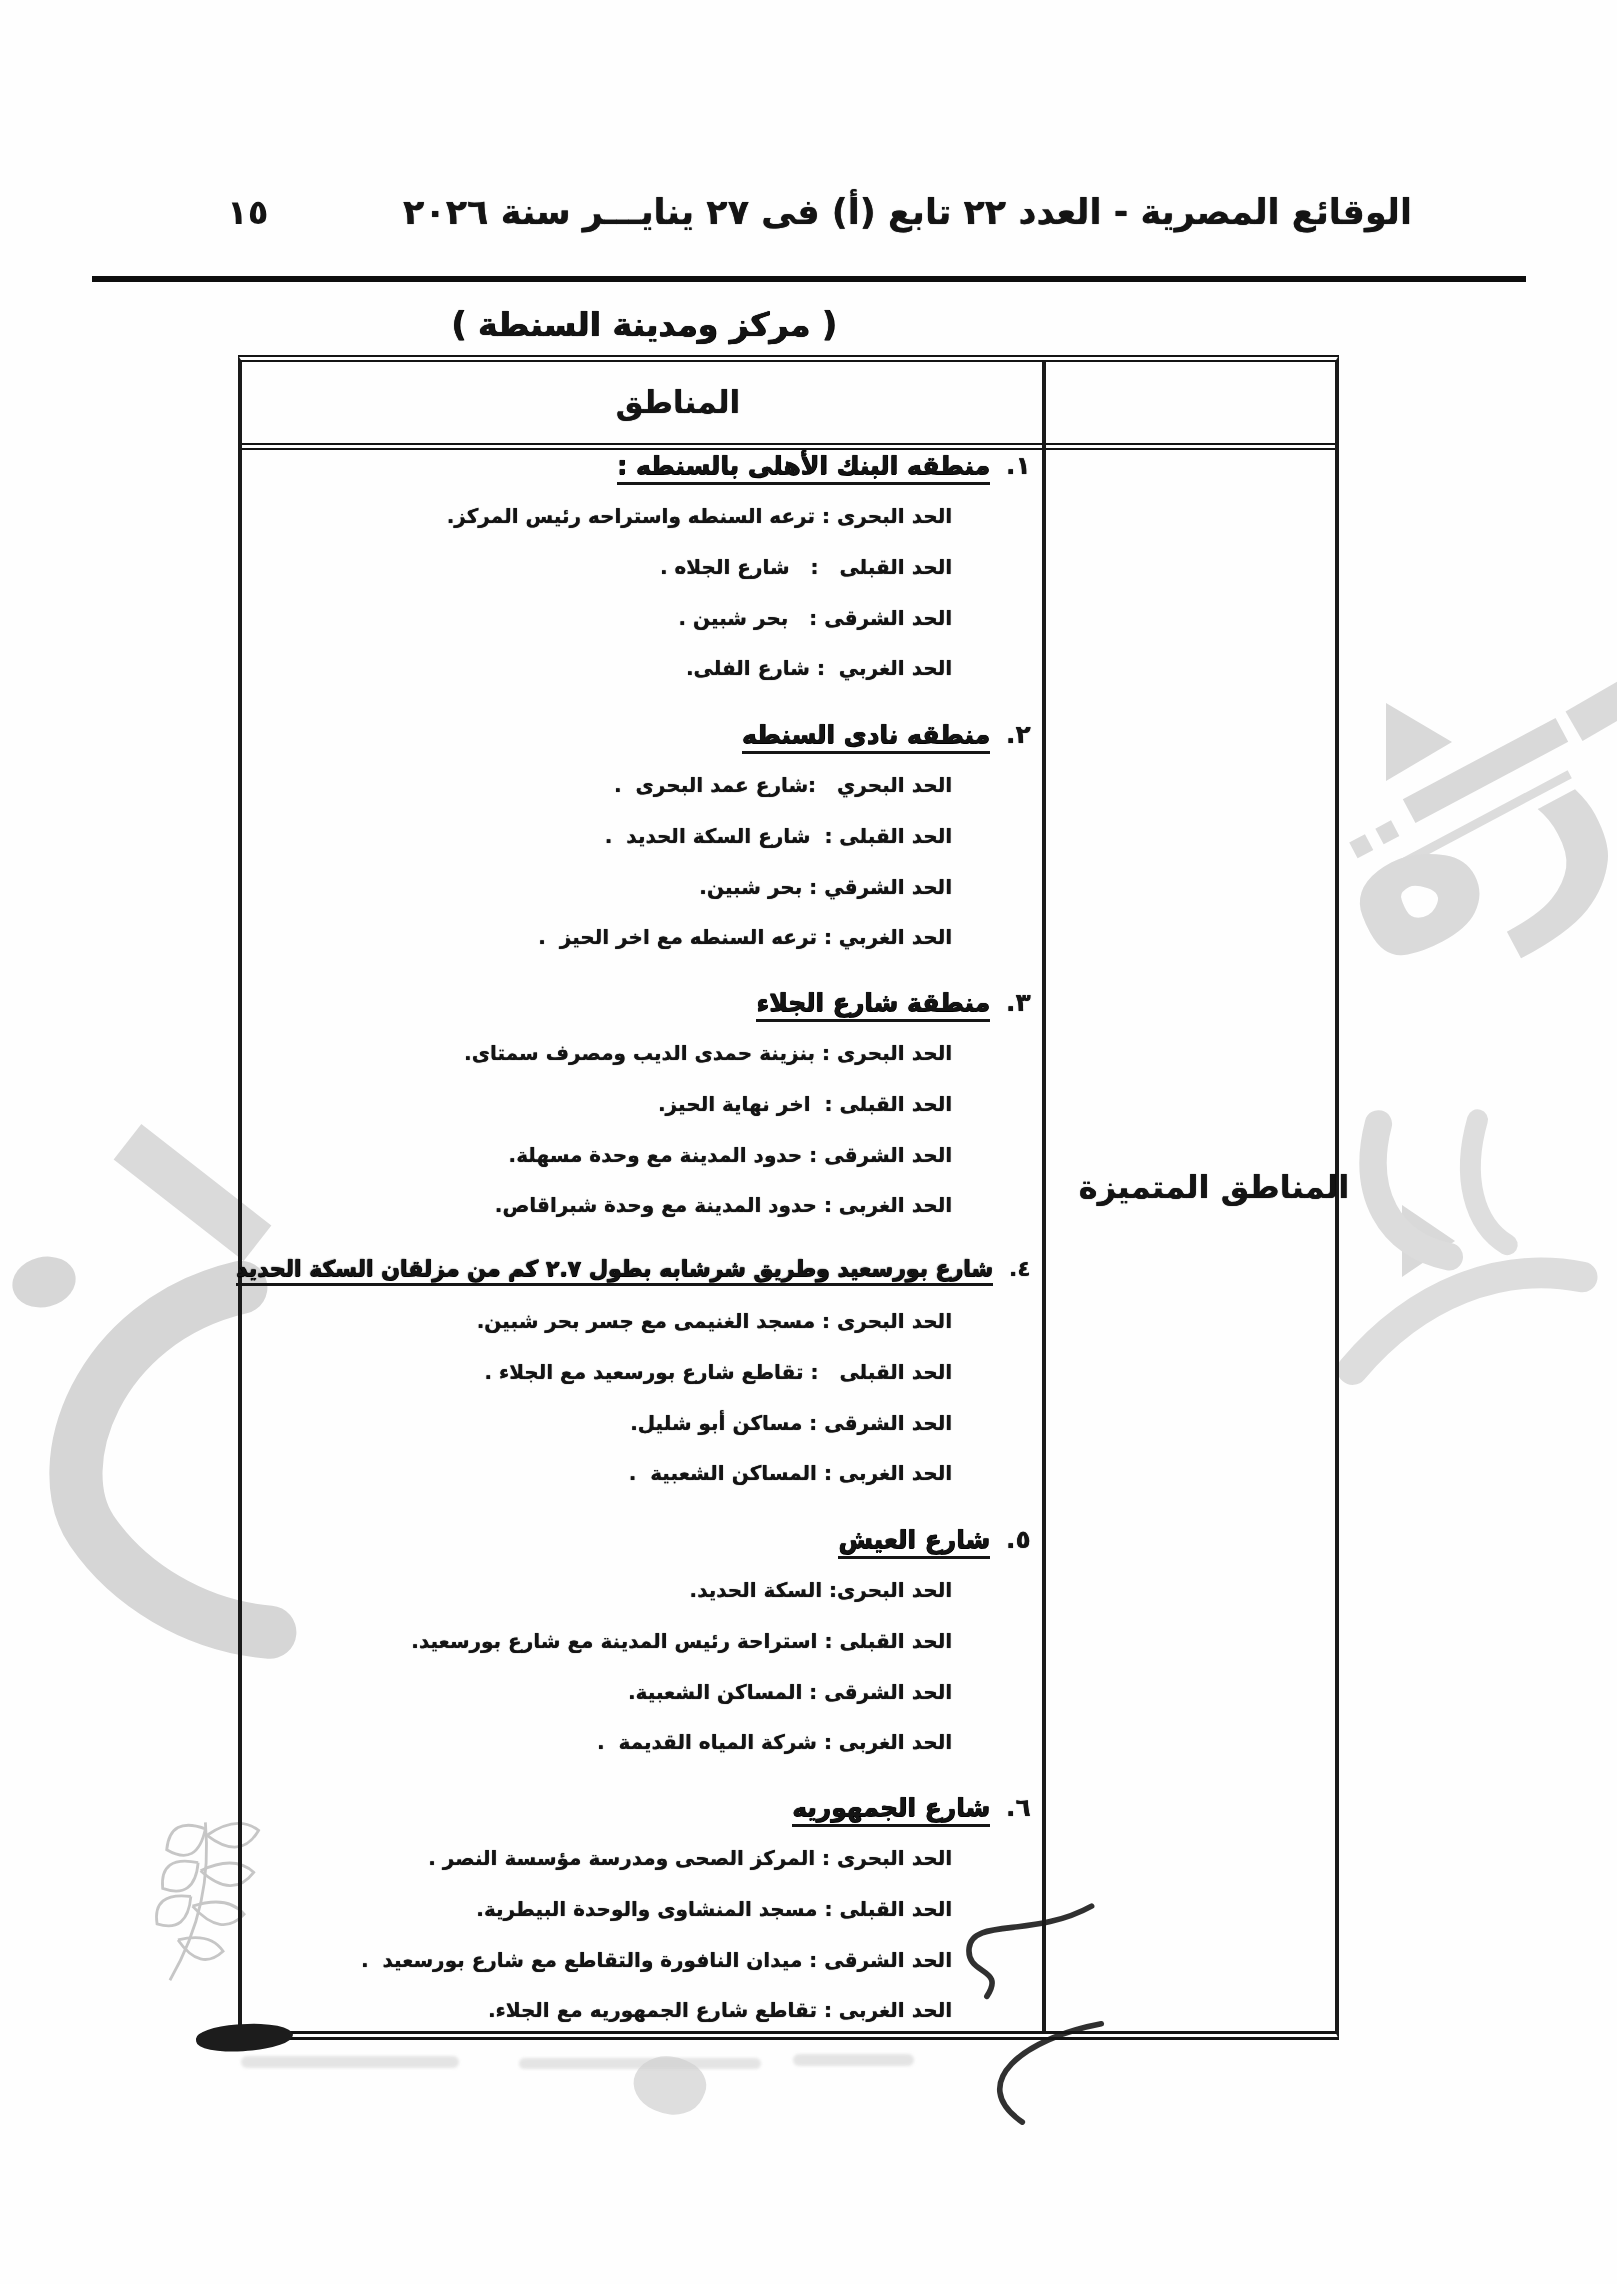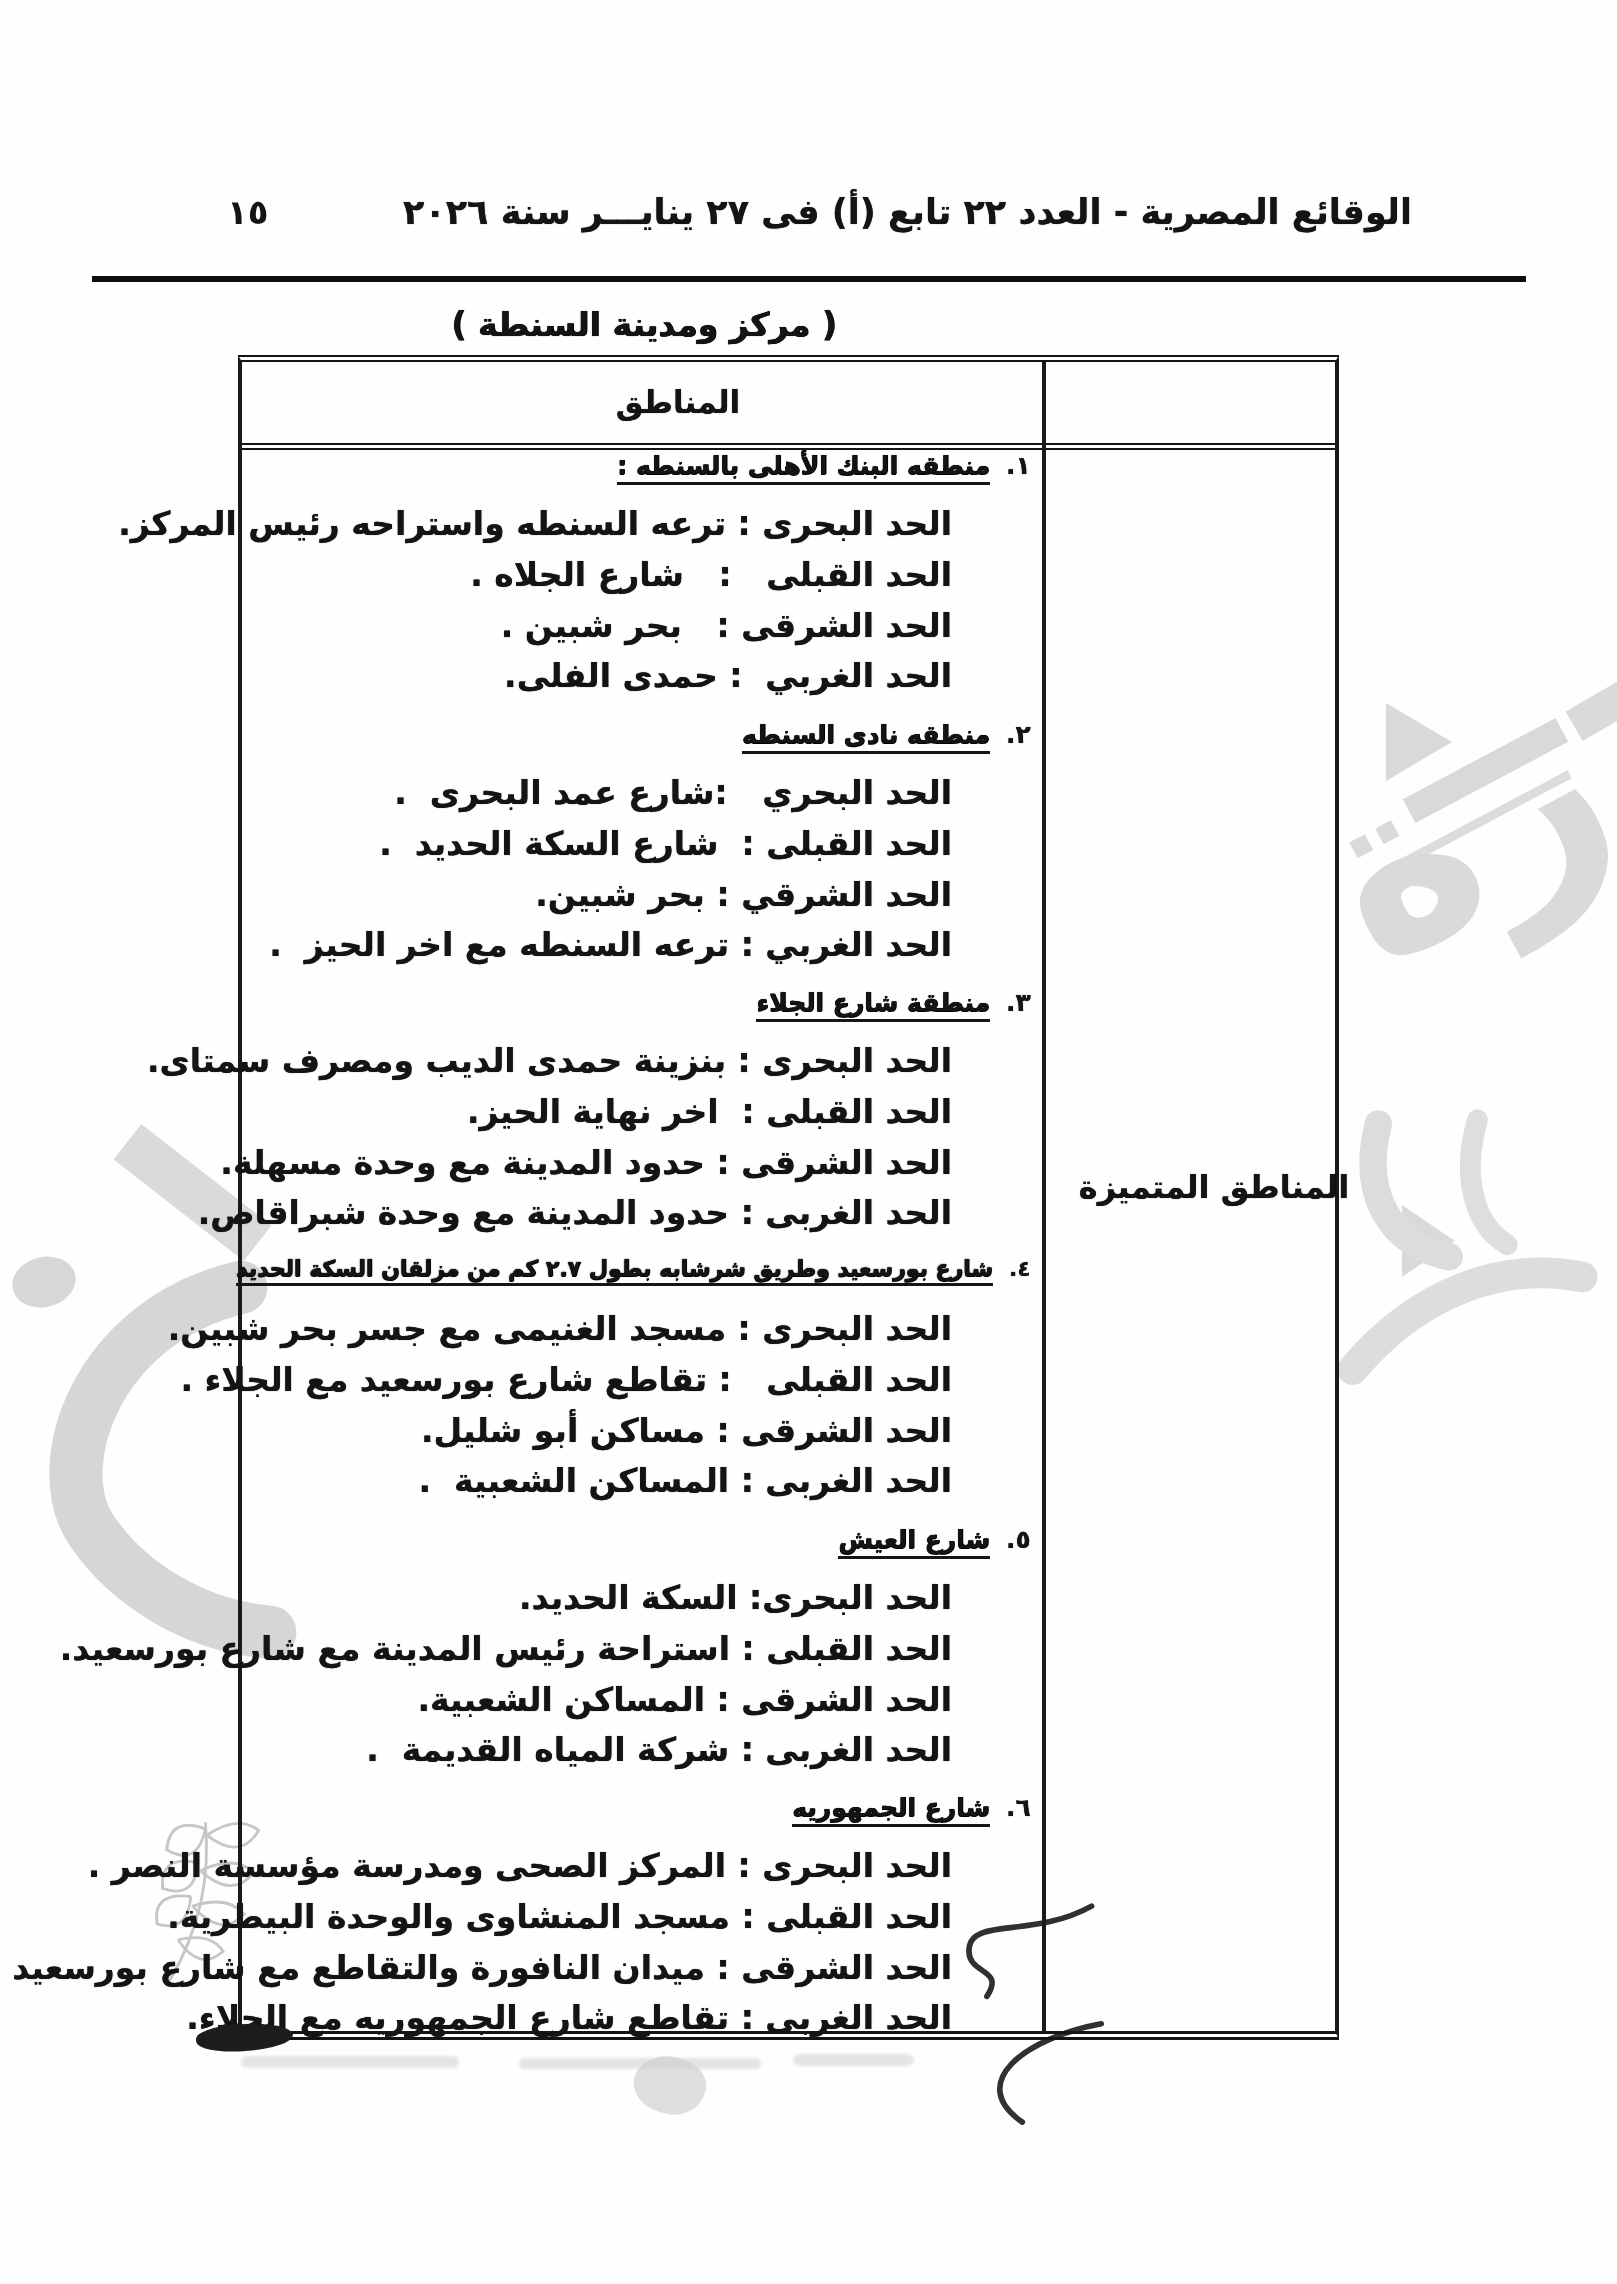--- a/index.html
+++ b/index.html
@@ -48,21 +48,21 @@
     text-shadow:0 0 0.8px #000;
   }
   
   .sec{position:absolute;left:0;width:800px;direction:rtl;}
   .sec-head{position:absolute;top:0;right:11.3px;left:8px;font-size:25px;font-weight:bold;white-space:nowrap;}
   .sec-head .num{margin-left:16px;text-shadow:0 0 0.8px #000;}
   .sec-head .t{border-bottom:3.2px solid #161616;padding-bottom:2.4px;
     text-shadow:0 0 0.8px #000,0.8px 0 0 #000,0 0.8px 0 #000;margin-top:12px;}
   .sec-head.long{font-size:22px;}
   .sec-head.long .t{text-shadow:0 0 1.6px #000,0.8px 0 0 #000,0 0.8px 0 #000;}
-  .bound{position:absolute;right:90px;left:4.8px;font-size:33px;font-weight:bold;
+  .bound{position:absolute;right:90px;left:4.8px;font-size:20px;font-weight:bold;
     white-space:pre;text-shadow:0 0 0.8px #1c1c1c;}
   .b1{top:53px}.b2{top:104px}.b3{top:155px}.b4{top:205px}
   .s1{top:89px}.s2{top:358px}.s3{top:626px}.s4{top:894px}.s5{top:1163px}.s6{top:1431px}
   
   .wm{position:absolute;pointer-events:none;}
   .wm-band-left{left:111px;top:1170px;width:165px;height:45px;background:#dadada;transform:rotate(38deg);}
   .wm-dot{left:13px;top:1257px;width:64px;height:50px;background:#d7d7d7;border-radius:50%;transform:rotate(-14deg);}
   .wm-copyword{
     left:1301px;top:777px;width:645px;
     font-size:242px;font-weight:bold;color:#dadada;
@@ -139,21 +139,21 @@
 
     <div class="category-label">المناطق المتميزة</div>
 
     <div class="sec s1">
       <div class="sec-head">
         <span class="num">١.</span><span class="t">منطقه البنك الأهلى بالسنطه :</span>
       </div>
       <div class="bound b1">الحد البحرى : ترعه السنطه واستراحه رئيس المركز.</div>
       <div class="bound b2">الحد القبلى   :   شارع الجلاه .</div>
       <div class="bound b3">الحد الشرقى :   بحر شبين .</div>
-      <div class="bound b4">الحد الغربي  : حمدى الفلى.</div>
+      <div class="bound b4">الحد الغربي  : شارع الفلى.</div>
     </div>
 
     <div class="sec s2">
       <div class="sec-head">
         <span class="num">٢.</span><span class="t">منطقه نادى السنطه</span>
       </div>
       <div class="bound b1">الحد البحري   :شارع عمد البحرى  .</div>
       <div class="bound b2">الحد القبلى :  شارع السكة الحديد  .</div>
       <div class="bound b3">الحد الشرقي : بحر شبين.</div>
       <div class="bound b4">الحد الغربي : ترعه السنطه مع اخر الحيز  .</div>

